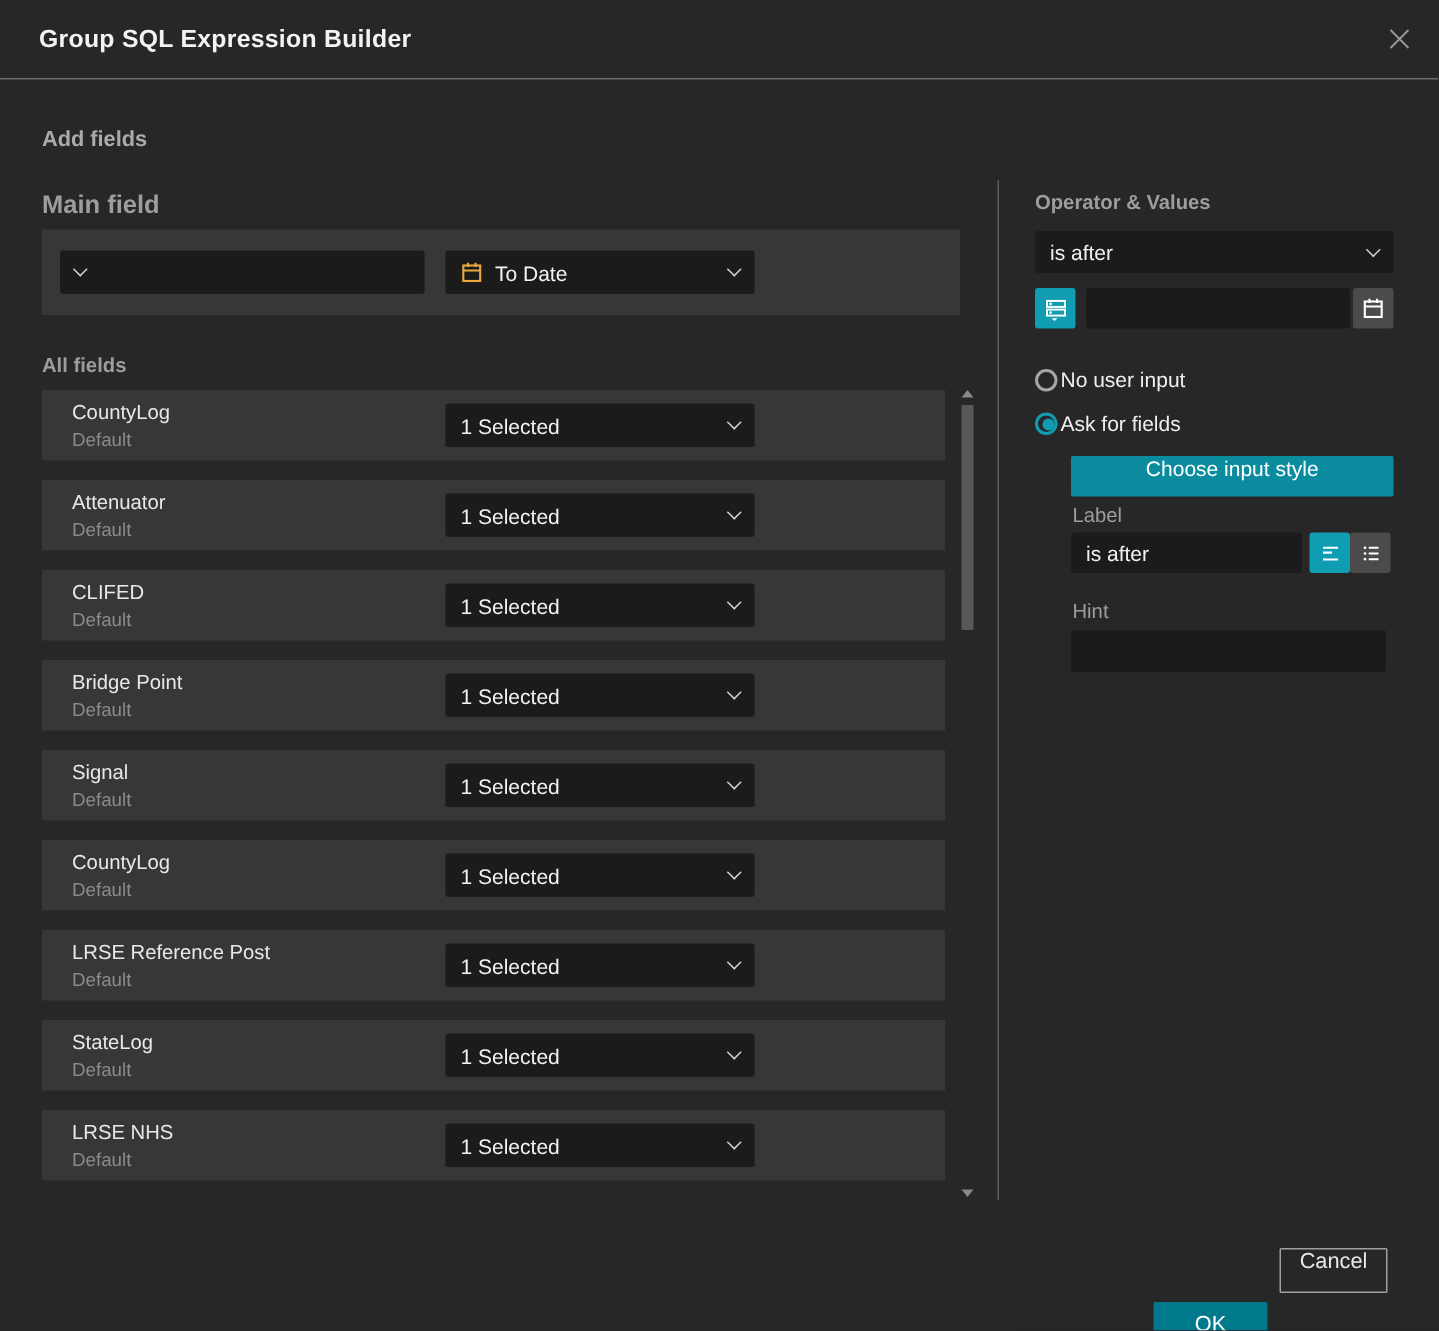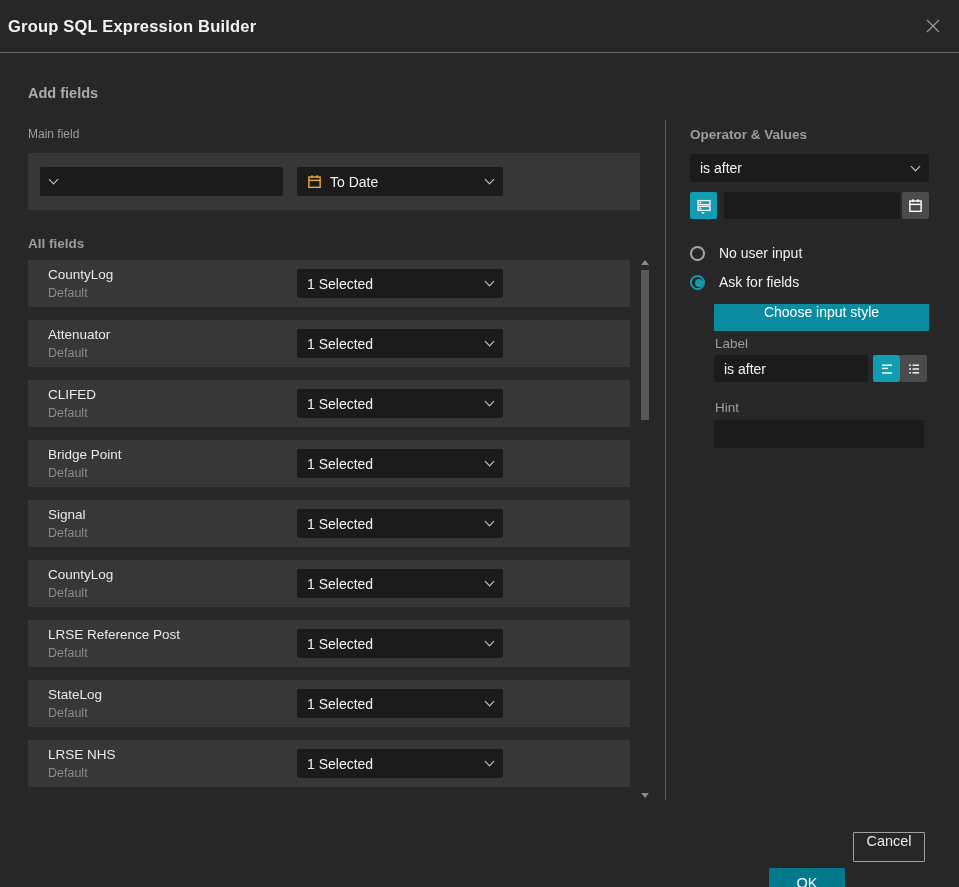--- a/index.html
+++ b/index.html
@@ -16,26 +16,26 @@
     --vline:#5c5c5c;
     --calendar-yellow:#e9a93d;
   }
   *{box-sizing:border-box;margin:0;padding:0}
   html,body{background:var(--bg)}
   body{font-family:"Liberation Sans",sans-serif;color:var(--text);}
   .dialog{position:relative;width:959px;height:887px;background:var(--bg);overflow:hidden}
 
   
   .titlebar{position:absolute;left:0;top:0;width:959px;height:53px;border-bottom:1px solid var(--line);display:flex;align-items:center;}
-  .title{font-size:16.5px;font-weight:700;letter-spacing:.2px;padding-left:8px;color:#f3f3f3}
+  .title{font-size:16.5px;font-weight:700;letter-spacing:.2px;padding-left:26px;color:#f3f3f3}
   .close-btn{position:absolute;right:16px;top:16px;width:20px;height:20px;cursor:pointer;display:flex;align-items:center;justify-content:center}
 
   
   .h-addfields{position:absolute;left:28px;top:85px;font-size:14.5px;font-weight:700;color:#ababab}
-  .h-mainfield{position:absolute;left:28px;top:127px;font-size:12px;font-weight:400;color:var(--muted)}
+  .h-mainfield{position:absolute;left:28px;top:127px;font-size:17px;font-weight:700;color:var(--muted)}
   .h-allfields{position:absolute;left:28px;top:236px;font-size:13.5px;font-weight:700;color:var(--muted)}
 
   
   .mainfield-panel{position:absolute;left:28px;top:153px;width:612px;height:57px;background:var(--panel)}
   .dropdown{background:var(--input);border-radius:2px;display:flex;align-items:center;font-size:14px;color:var(--text);padding:0 10px;cursor:pointer}
   .dd-value{flex:1;white-space:nowrap;overflow:hidden}
   .chev{width:7px;height:7px;border-right:1.6px solid #cfcfcf;border-bottom:1.6px solid #cfcfcf;transform:rotate(45deg);margin-top:-4px;flex:none}
   .dd-main1{position:absolute;left:12px;top:14px;width:243px;height:29px}
   .dd-main2{position:absolute;left:269px;top:14px;width:206px;height:29px;gap:8px}
   .cal-yellow{color:var(--calendar-yellow);display:flex;align-items:center}
@@ -56,21 +56,21 @@
   
   .vsep{position:absolute;left:665px;top:120px;width:1px;height:680px;background:var(--vline)}
   .h-operator{position:absolute;left:690px;top:127px;font-size:13.5px;font-weight:700;color:var(--muted)}
   .dd-operator{position:absolute;left:690px;top:154px;width:239px;height:28px}
   .icon-btn{display:flex;align-items:center;justify-content:center;cursor:pointer;border-radius:2px}
   .btn-values{position:absolute;left:690px;top:192px;width:27px;height:27px;background:var(--accent)}
   .value-input{position:absolute;left:724px;top:192px;width:176px;height:27px;background:var(--input);border:none;border-radius:2px;color:var(--text);font-size:14px;padding:0 8px;font-family:"Liberation Sans",sans-serif}
   .btn-cal{position:absolute;left:902px;top:192px;width:27px;height:27px;background:#4b4b4b;color:#fff}
 
   
-  .radio-row{position:absolute;left:690px;display:flex;align-items:center;gap:14px;cursor:pointer}
+  .radio-row{position:absolute;left:690px;display:flex;align-items:center;gap:2px;cursor:pointer}
   .radio-row.r1{top:245px}
   .radio-row.r2{top:274px}
   .radio{width:15px;height:15px;border-radius:50%;border:2px solid #a5a5a5;flex:none}
   .radio.sel{border-color:var(--accent);position:relative}
   .radio.sel::after{content:"";position:absolute;left:2.5px;top:2.5px;width:8px;height:8px;border-radius:50%;background:var(--accent)}
   .radio-label{font-size:14px;color:#efefef}
 
   .btn-choose{position:absolute;left:714px;top:304px;width:215px;height:27px;background:var(--accent-btn);color:#fff;font-size:14px;display:flex;justify-content:center;cursor:pointer;border-radius:1px}
   .h-label{position:absolute;left:715px;top:336px;font-size:13.5px;color:var(--muted)}
   .label-input{position:absolute;left:714px;top:355px;width:154px;height:27px;background:var(--input);border-radius:2px;display:flex;align-items:center;padding:0 10px;font-size:14px;color:var(--text)}

